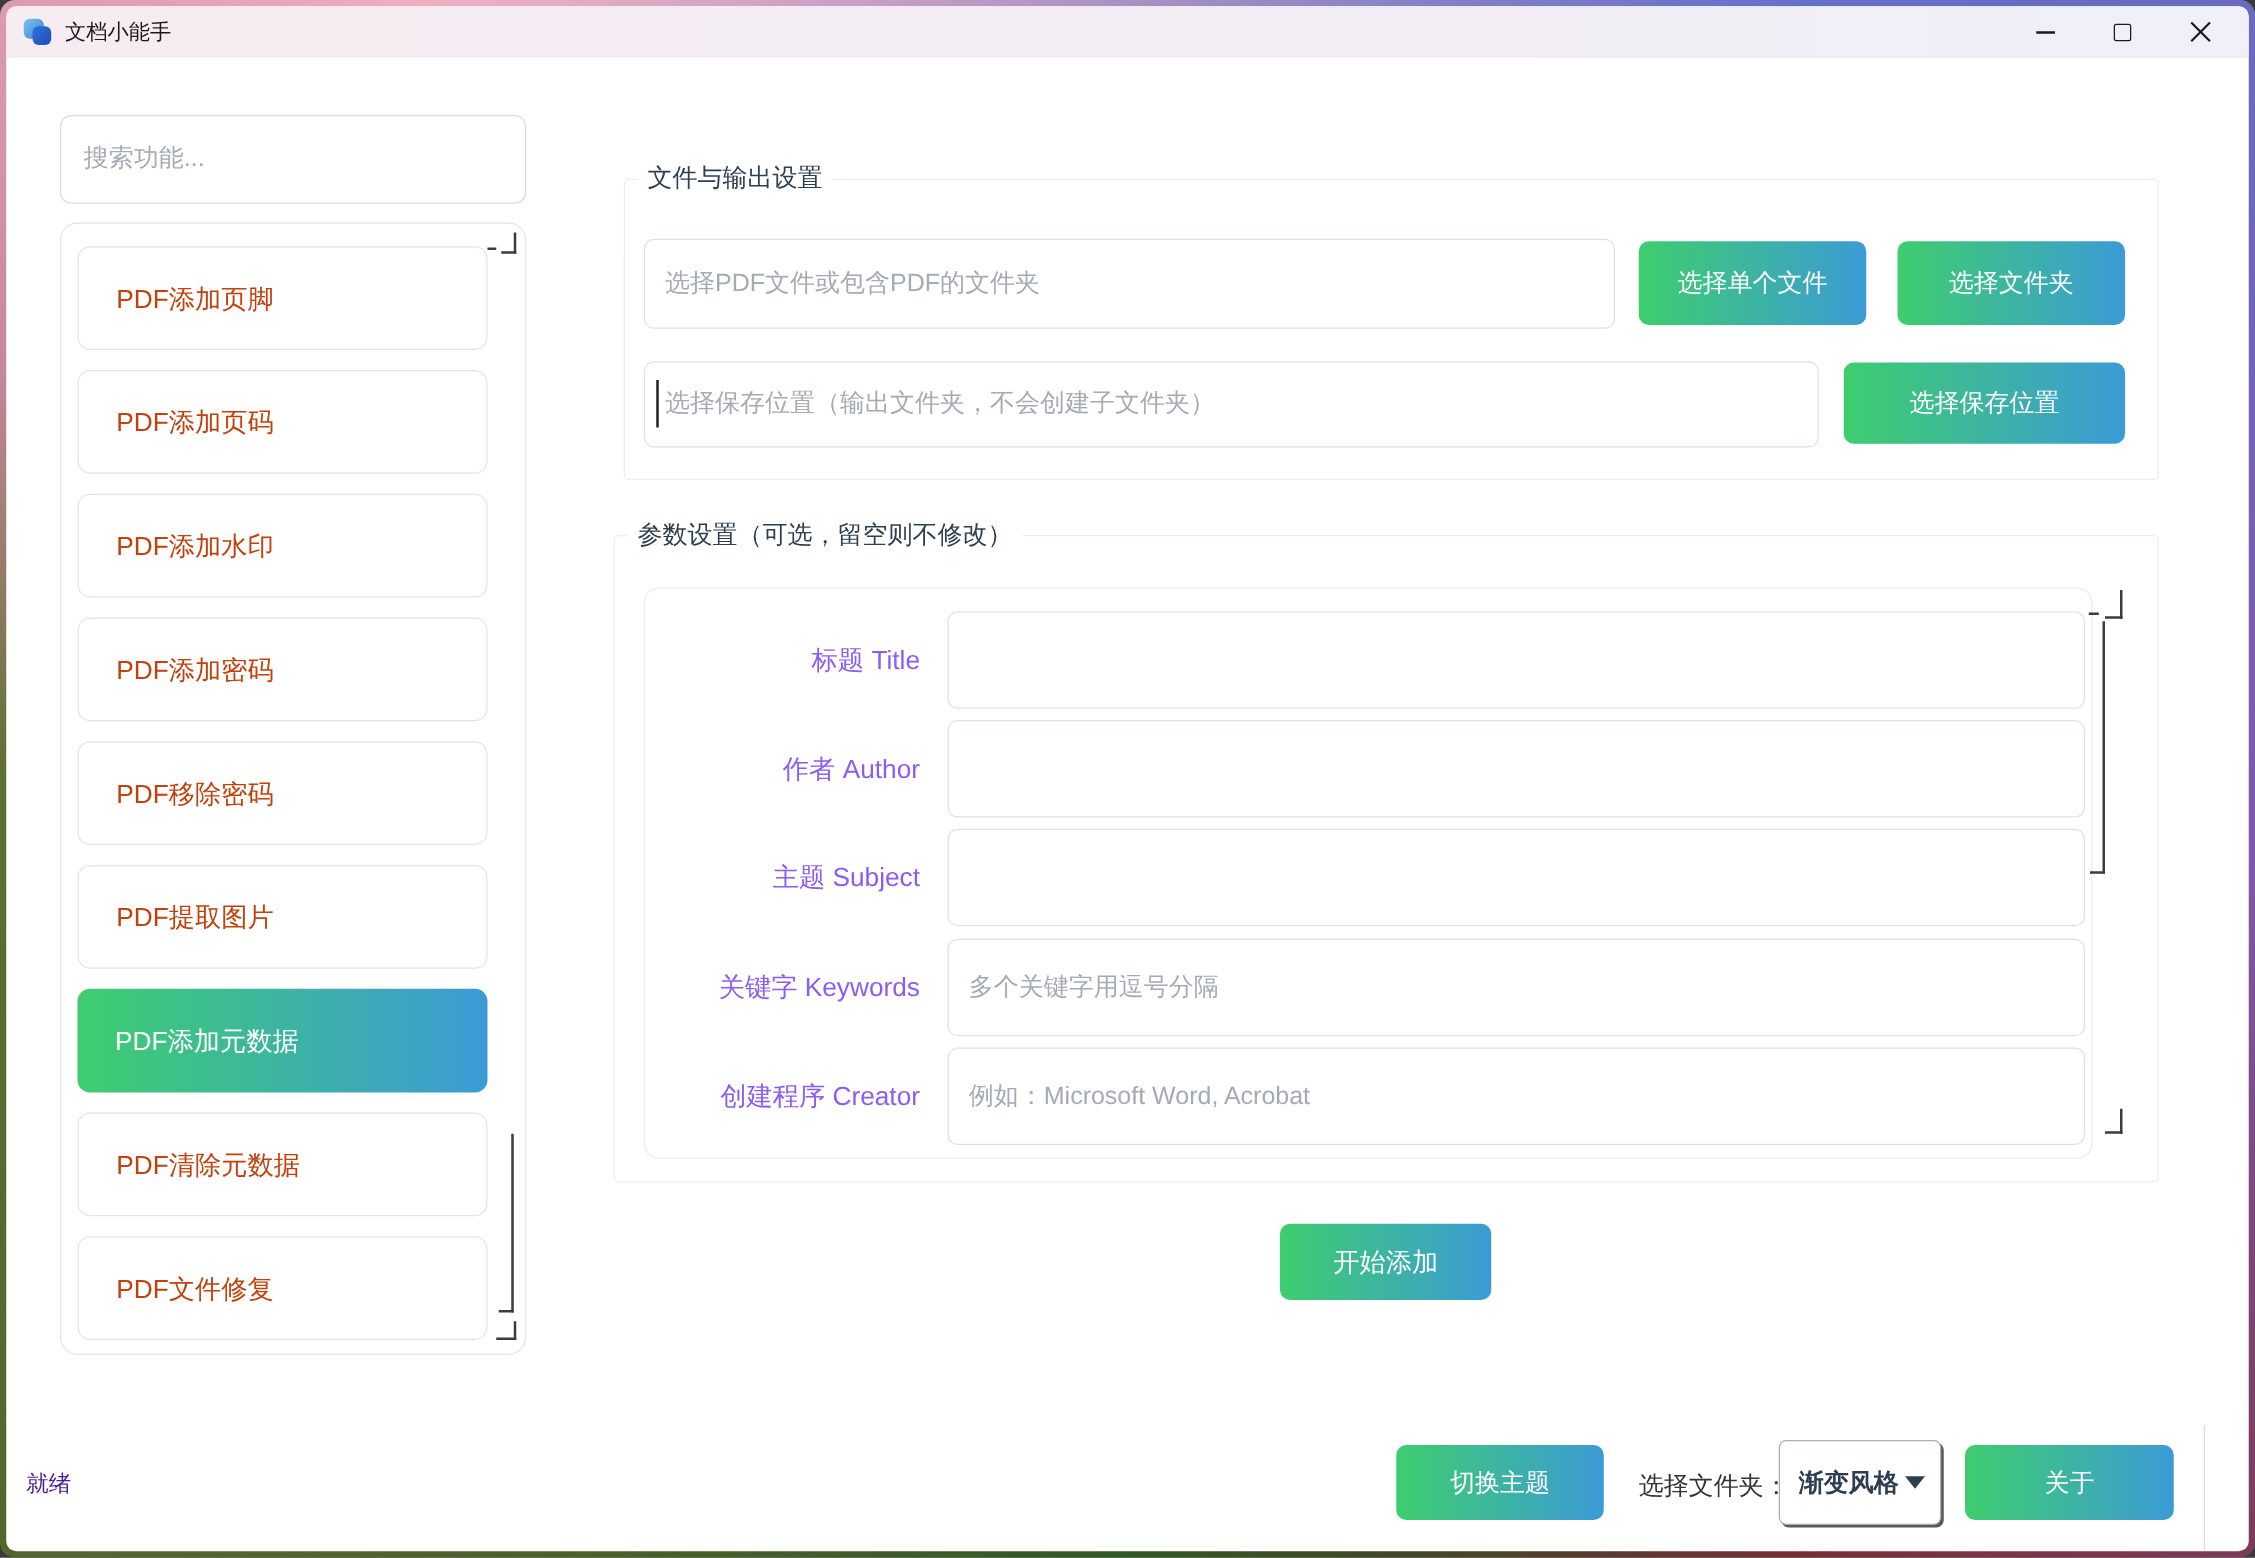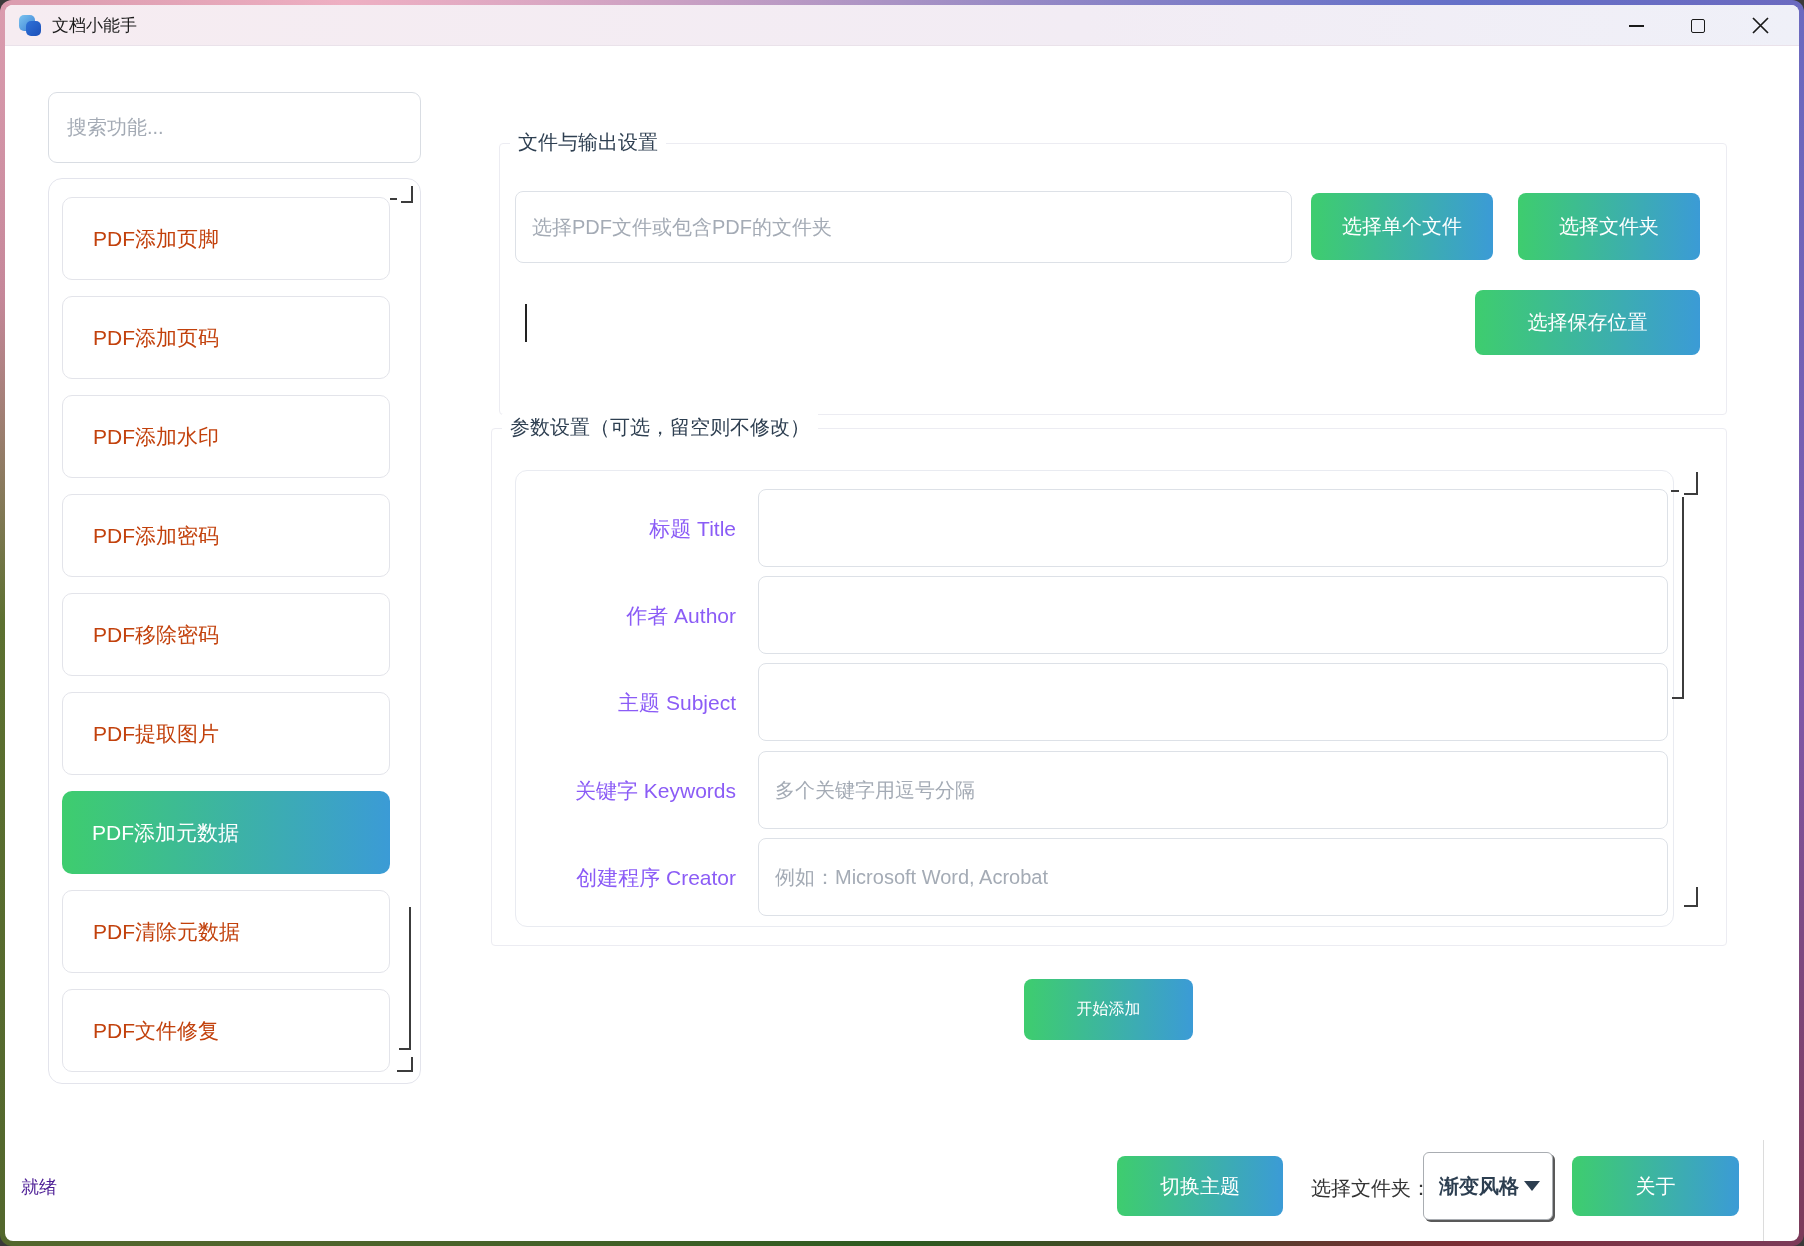--- a/index.html
+++ b/index.html
@@ -153,25 +153,26 @@
       <div class="side-item selected" style="top:612px">PDF添加元数据</div>
       <div class="side-item" style="top:711px">PDF清除元数据</div>
       <div class="side-item" style="top:810px">PDF文件修复</div>
     </div>
 
     <div class="dash" style="left:385px; top:193px; width:7px;"></div>
     <div class="mark" style="left:396px; top:181px; width:12px; height:17px;"></div>
     <div class="mark" style="left:394px; top:902px; width:12px; height:143px;"></div>
     <div class="mark" style="left:392px; top:1052px; width:16px; height:15px;"></div>
 
-    <div class="groupbox" style="left:494px; top:138px; width:1228px; height:272px;">
+    <div class="groupbox" style="left:494px; top:138px; width:1228px; height:241px;">
       <span class="gb-title">文件与输出设置</span>
       <input class="txt-input" style="left: 15px; top: 47px; width: 777px; height: 72px;" placeholder="选择PDF文件或包含PDF的文件夹">
       <button class="gbtn" style="left:811px; top:49px; width:182px; height:67px;">选择单个文件</button>
       <button class="gbtn" style="left:1018px; top:49px; width:182px; height:67px;">选择文件夹</button>
+      <input class="txt-input" style="left: 15px; top: 145px; width: 940px; height: 69px;" placeholder="选择保存位置（输出文件夹，不会创建子文件夹）">
       <div class="caret" style="left:25px; top:160px; height:38px;"></div>
       <button class="gbtn" style="left:975px; top:146px; width:225px; height:65px;">选择保存位置</button>
     </div>
 
     <div class="groupbox" style="left:486px; top:423px; width:1236px; height:518px;">
       <span class="gb-title">参数设置（可选，留空则不修改）</span>
 
       <div class="inner-panel">
         <div class="plabel" style="top:46px;">标题 Title</div>
         <input class="txt-input pinput" style="top: 18px;" placeholder="">
@@ -184,21 +185,21 @@
         <div class="plabel" style="top:395px;">创建程序 Creator</div>
         <input class="txt-input pinput" style="top: 367px;" placeholder="例如：Microsoft Word, Acrobat">
       </div>
 
       <div class="dash" style="left:1179px; top:61px; width:8px;"></div>
       <div class="mark" style="left:1192px; top:43px; width:14px; height:23px;"></div>
       <div class="mark" style="left:1180px; top:68px; width:12px; height:202px;"></div>
       <div class="mark" style="left:1192px; top:458px; width:14px; height:20px;"></div>
     </div>
 
-    <button class="gbtn" style="left:1019px; top:974px; width:169px; height:61px; font-size:16px;">开始添加</button>
+    <button class="gbtn" style="left:1019px; top:974px; width:169px; height:61px; font-size:21px;">开始添加</button>
 
     <div class="status-text">就绪</div>
     <button class="gbtn" style="left:1112px; top:1151px; width:166px; height:60px;">切换主题</button>
     <div class="style-label">选择文件夹：</div>
     <div class="combo">
       <span class="combo-text">渐变风格</span>
       <span class="combo-arrow"></span>
     </div>
     <button class="gbtn" style="left:1567px; top:1151px; width:167px; height:60px;">关于</button>
     <div class="vline" style="left:1758px; top:1135px; height:101px;"></div>

